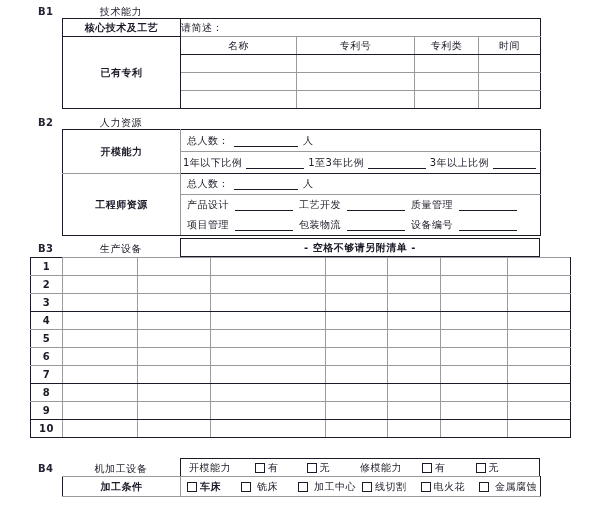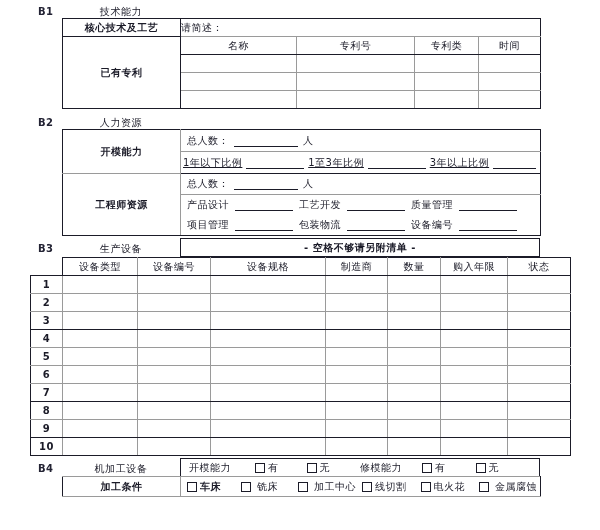--- a/index.html
+++ b/index.html
@@ -168,21 +168,21 @@
       <td class="lbl tb-left tb-top" rowspan="2">开模能力</td>
       <td class="tb-top tb-right" style="height:21px;">
         <div class="fieldrow">
           <span>总人数：</span>
           <span class="ul" style="width:64px;margin:0 5px;"></span>
           <span>人</span>
         </div>
       </td>
     </tr>
     <tr>
-      <td class="tb-right tb-bot" style="height:21px;text-decoration:underline;">
+      <td class="tb-right tb-bot" style="height:21px;">
         <div class="fieldrow" style="padding-left:2px;">
           <span>1年以下比例</span>
           <span class="ul" style="width:62px;margin:0 4px;"></span>
           <span>1至3年比例</span>
           <span class="ul" style="width:62px;margin:0 4px;"></span>
           <span>3年以上比例</span>
           <span class="ul" style="width:46px;margin:0 4px;"></span>
         </div>
       </td>
     </tr>
@@ -241,30 +241,20 @@
       <col style="width:32px;">
       <col style="width:75px;">
       <col style="width:73px;">
       <col style="width:115px;">
       <col style="width:62px;">
       <col style="width:53px;">
       <col style="width:67px;">
       <col style="width:63px;">
     </colgroup>
     <tbody>
-        <tr>
-      <td class="blank"></td>
-      <td class="hdr tb-left">设备类型</td>
-      <td class="hdr">设备编号</td>
-      <td class="hdr tb-left">设备规格</td>
-      <td class="hdr">制造商</td>
-      <td class="hdr">数量</td>
-      <td class="hdr">购入年限</td>
-      <td class="hdr tb-right">状态</td>
-    </tr>
 
     <tr>
       <td class="num tb-left tb-top">1</td>
       <td class="tb-left"></td>
       <td></td>
       <td class="tb-left"></td>
       <td></td>
       <td></td>
       <td></td>
       <td class="tb-right"></td>

